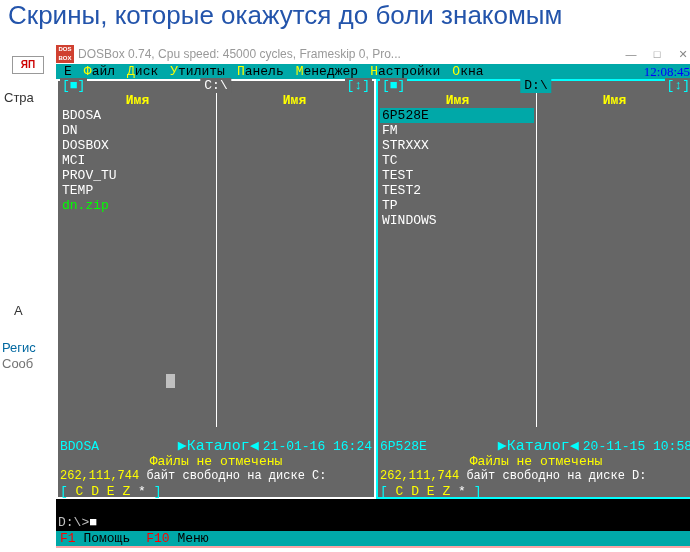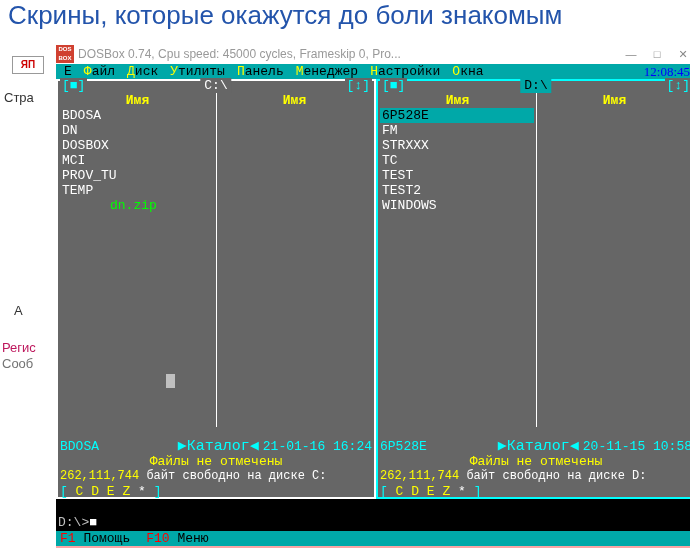--- a/index.html
+++ b/index.html
@@ -32,21 +32,21 @@
   .side-text2 {
     position: absolute;
     left: 14px; top: 303px;
     font-size: 13px;
     color: #333;
   }
   .side-text3 {
     position: absolute;
     left: 2px; top: 340px;
     font-size: 13px;
-    color: #be185d;
+    color: #0369a1;
   }
   .side-text4 {
     position: absolute;
     left: 2px; top: 356px;
     font-size: 13px;
     color: #737373;
   }
   .thumb-logo {
     position: absolute;
     left: 12px; top: 56px;
@@ -213,21 +213,20 @@
     left: 4px;
     width: calc(50% - 6px);
   }
   .panel-file {
     color: #fff;
     height: 15px;
     padding-left: 2px;
   }
   .panel-file-zip {
     color: #00ff00;
-    margin-left: 48px;
   }
   .panel-file-selected {
     background: #00a8a8;
     color: #000;
   }
   .panel-cursor-blk {
     position: absolute;
     left: 110px;
     top: 295px;
     width: 9px;
@@ -387,20 +386,21 @@
             <div class="panel-col-hdr">Имя</div>
           </div>
           <div class="panel-divider"></div>
           <div class="panel-files" id="right-files">
               <div class="panel-file panel-file-selected">6P528E</div>
               <div class="panel-file ">FM</div>
               <div class="panel-file ">STRXXX</div>
               <div class="panel-file ">TC</div>
               <div class="panel-file ">TEST</div>
               <div class="panel-file ">TEST2</div>
+              <div class="panel-file ">TP</div>
               <div class="panel-file ">WINDOWS</div>
             </div>
           <div class="panel-info-row">
             <span class="panel-info-name">6P528E</span>
             <span class="panel-info-arrow tri">▶Каталог◀</span>
             <span class="panel-info-date">20-11-15 10:58</span>
           </div>
           <div class="panel-marked">Файлы не отмечены</div>
           <div class="panel-free">
             <span class="num">262,111,744</span><span> байт свободно на диске D:</span>

